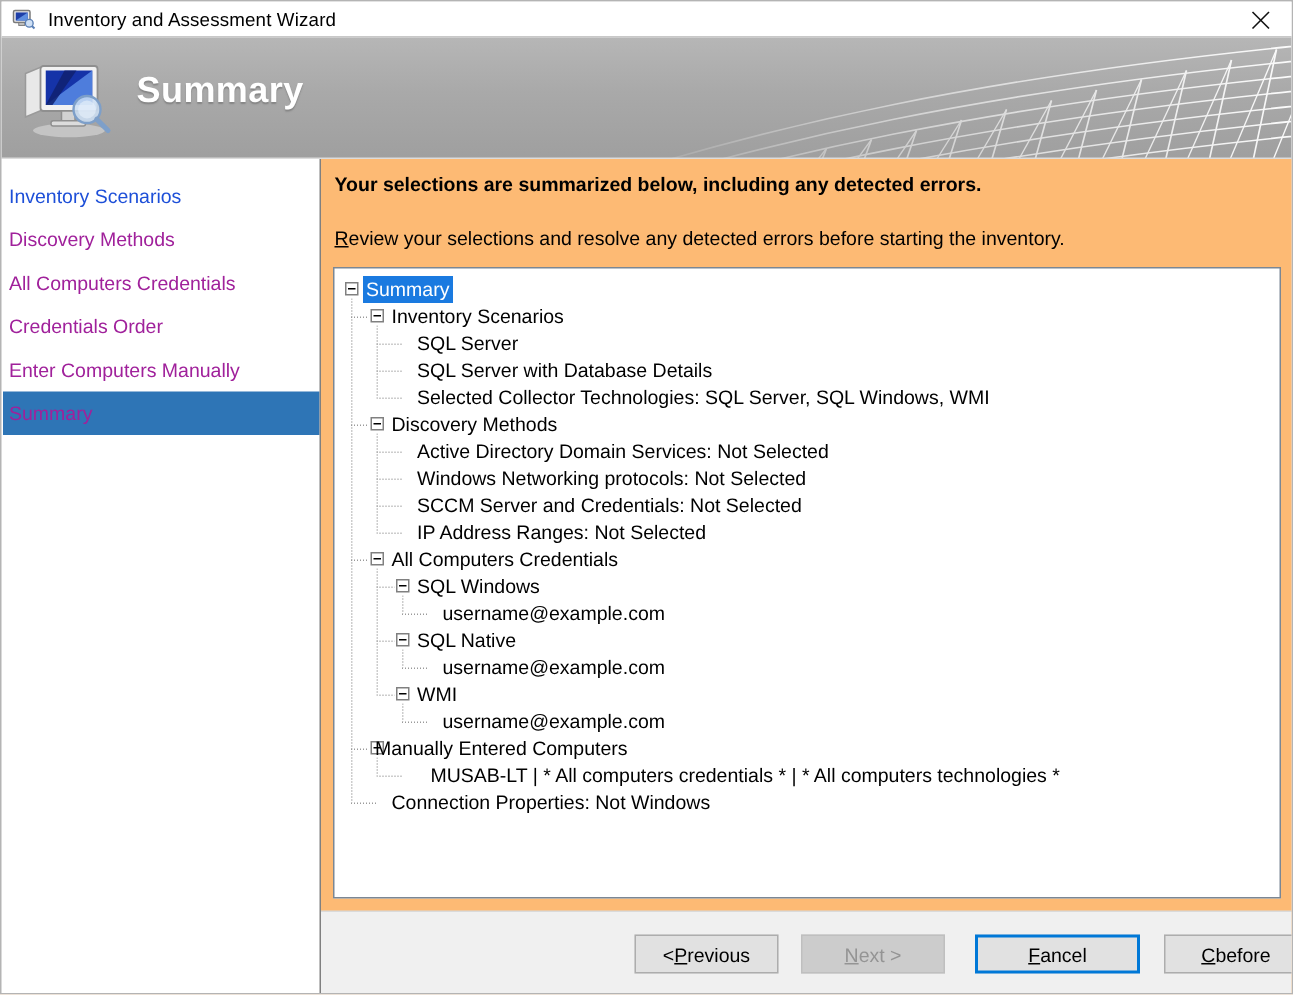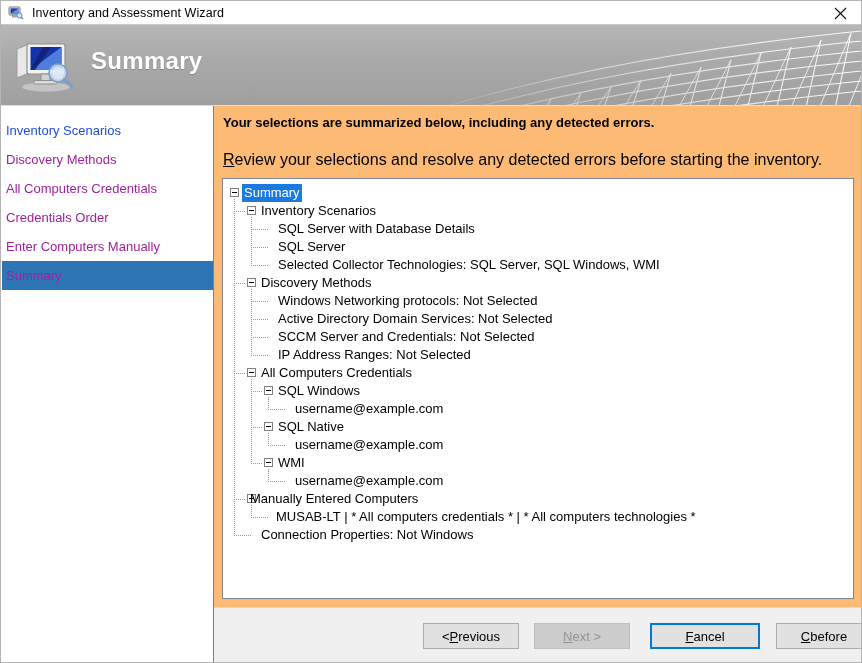--- a/index.html
+++ b/index.html
@@ -145,21 +145,21 @@
     position: absolute;
     left: 9px; top: 9px;
     font-size: 13px;
     font-weight: bold;
     color: #000000;
     white-space: nowrap;
   }
   .subline {
     position: absolute;
     left: 9px; top: 45px;
-    font-size: 16px;
+    font-size: 13px;
     color: #000000;
     white-space: nowrap;
   }
   .subline u, .headline u { text-decoration: underline; }
 
   
   .treebox {
     position: absolute;
     left: 8px; top: 72px;
     width: 632px;
@@ -394,37 +394,37 @@
     <div class="treebox" id="treebox">
         <div class="tnode">
           <span class="exp" style="left: 7px;"></span>
           <span class="tlabel sel" style="left: 19px;">Summary</span>
         </div>
         <div class="tnode">
           <span class="exp" style="left: 24px;"></span>
           <span class="tlabel" style="left: 38px;">Inventory Scenarios</span>
         </div>
         <div class="tnode">
+          <span class="tlabel" style="left: 55px;">SQL Server</span>
+        </div>
+        <div class="tnode">
           <span class="tlabel" style="left: 55px;">SQL Server with Database Details</span>
-        </div>
-        <div class="tnode">
-          <span class="tlabel" style="left: 55px;">SQL Server</span>
         </div>
         <div class="tnode">
           <span class="tlabel" style="left: 55px;">Selected Collector Technologies: SQL Server, SQL Windows, WMI</span>
         </div>
         <div class="tnode">
           <span class="exp" style="left: 24px;"></span>
           <span class="tlabel" style="left: 38px;">Discovery Methods</span>
         </div>
         <div class="tnode">
+          <span class="tlabel" style="left: 55px;">Active Directory Domain Services: Not Selected</span>
+        </div>
+        <div class="tnode">
           <span class="tlabel" style="left: 55px;">Windows Networking protocols: Not Selected</span>
-        </div>
-        <div class="tnode">
-          <span class="tlabel" style="left: 55px;">Active Directory Domain Services: Not Selected</span>
         </div>
         <div class="tnode">
           <span class="tlabel" style="left: 55px;">SCCM Server and Credentials: Not Selected</span>
         </div>
         <div class="tnode">
           <span class="tlabel" style="left: 55px;">IP Address Ranges: Not Selected</span>
         </div>
         <div class="tnode">
           <span class="exp" style="left: 24px;"></span>
           <span class="tlabel" style="left: 38px;">All Computers Credentials</span>
@@ -448,21 +448,21 @@
           <span class="tlabel" style="left: 55px;">WMI</span>
         </div>
         <div class="tnode">
           <span class="tlabel" style="left: 72px;">username@example.com</span>
         </div>
         <div class="tnode">
           <span class="exp" style="left: 24px;"></span>
           <span class="tlabel" style="left: 27px;">Manually Entered Computers</span>
         </div>
         <div class="tnode">
-          <span class="tlabel" style="left: 53px;">MUSAB-LT | * All computers credentials * | * All computers technologies *</span>
+          <span class="tlabel" style="left: 64px;">MUSAB-LT | * All computers credentials * | * All computers technologies *</span>
         </div>
         <div class="tnode">
           <span class="tlabel" style="left: 38px;">Connection Properties: Not Windows</span>
         </div>
         <div style="position: absolute; inset: 0px; pointer-events: none;">
           <div class="hline" style="left: 11px; width: 12px; top: 32px;"></div>
           <div class="hline" style="left: 28px; width: 17px; top: 50px;"></div>
           <div class="hline" style="left: 28px; width: 17px; top: 68px;"></div>
           <div class="hline" style="left: 28px; width: 17px; top: 86px;"></div>
           <div class="hline" style="left: 11px; width: 12px; top: 104px;"></div>

